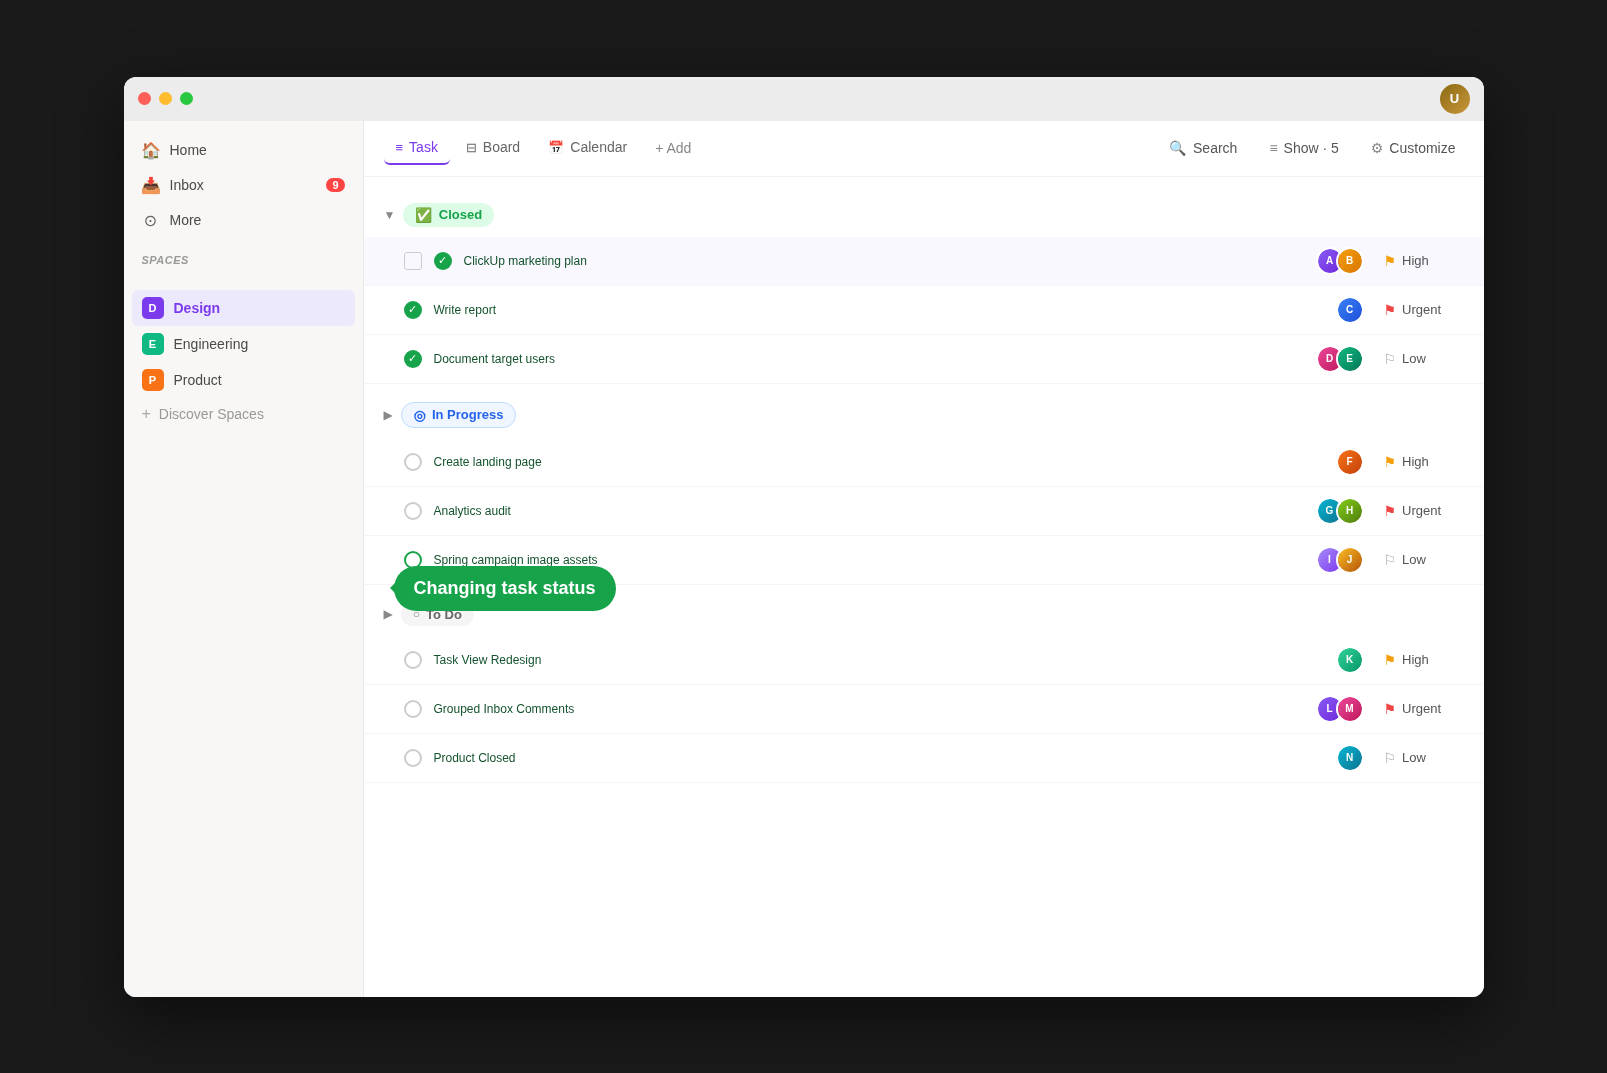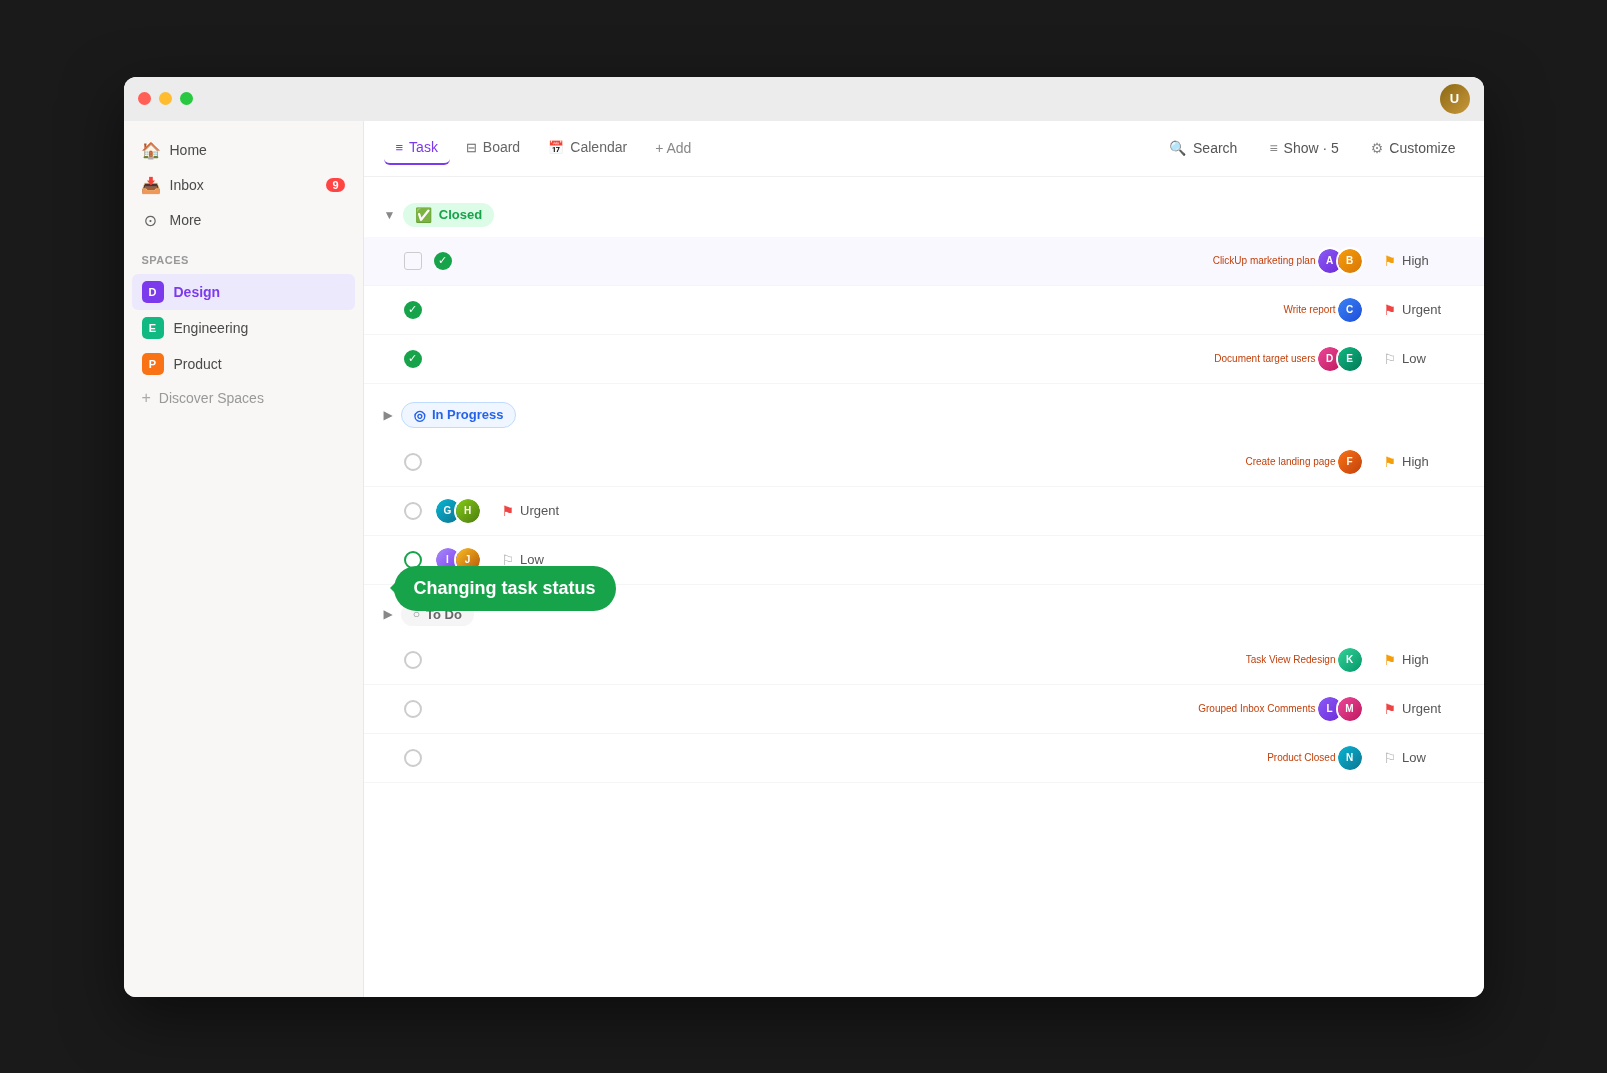--- a/index.html
+++ b/index.html
@@ -106,21 +106,22 @@
     }
     .spaces-section {
       padding: 16px 8px 4px;
     }
     .spaces-label {
       font-size: 11px;
       font-weight: 600;
       color: #999;
       text-transform: uppercase;
       letter-spacing: 0.5px;
-      padding: 0 10px 8px;
+      padding: 0 10px 24px;
+      font-style: italic;
     }
     .space-item {
       display: flex;
       align-items: center;
       gap: 10px;
       padding: 7px 10px;
       border-radius: 6px;
       cursor: pointer;
       font-size: 14px;
       color: #4a4a4a;
@@ -270,23 +271,22 @@
       border-radius: 50%;
     }
     .cb-changing {
       border: 2px solid #16a34a;
       width: 18px; height: 18px;
       border-radius: 50%;
       position: relative;
     }
     .task-name {
       flex: 1;
-      font-size: 10px;
-      color: #c2410c;
-      text-align: right;
+      font-size: 12px;
+      color: #14532d;
     }
     .task-assignees {
       display: flex;
       margin-right: 20px;
     }
     .assignee-avatar {
       width: 28px; height: 28px;
       border-radius: 50%;
       border: 2px solid white;
       margin-left: -8px;
@@ -534,36 +534,38 @@
             </div>
           </div>
           <div class="priority">
             <span class="priority-flag flag-high">⚑</span>
             <span>High</span>
           </div>
         </div>
 
         <div class="task-row">
           <div class="task-checkbox cb-circle"></div>
+          <span class="task-name">Analytics audit</span>
           <div class="task-assignees">
             <div class="assignee-avatar">
               <div class="avatar-img av-7">G</div>
             </div>
             <div class="assignee-avatar">
               <div class="avatar-img av-8">H</div>
             </div>
           </div>
           <div class="priority">
             <span class="priority-flag flag-urgent">⚑</span>
             <span>Urgent</span>
           </div>
         </div>
 
         <div class="task-row tooltip-wrapper">
           <div class="task-checkbox cb-changing"></div>
+          <span class="task-name">Spring campaign image assets</span>
           <div class="task-assignees">
             <div class="assignee-avatar">
               <div class="avatar-img av-9">I</div>
             </div>
             <div class="assignee-avatar">
               <div class="avatar-img av-10">J</div>
             </div>
           </div>
           <div class="priority">
             <span class="priority-flag flag-low">⚐</span>

